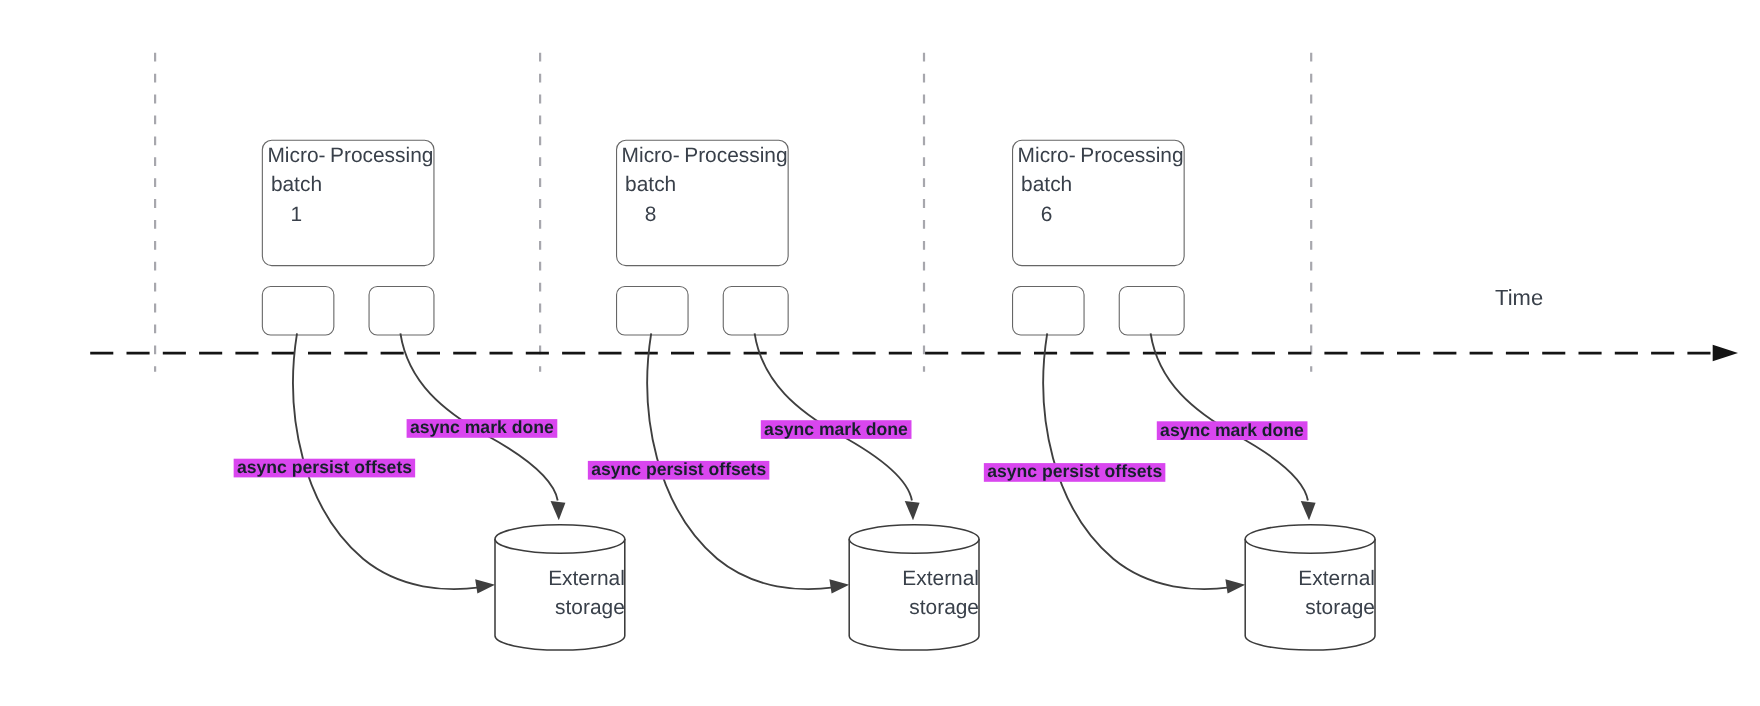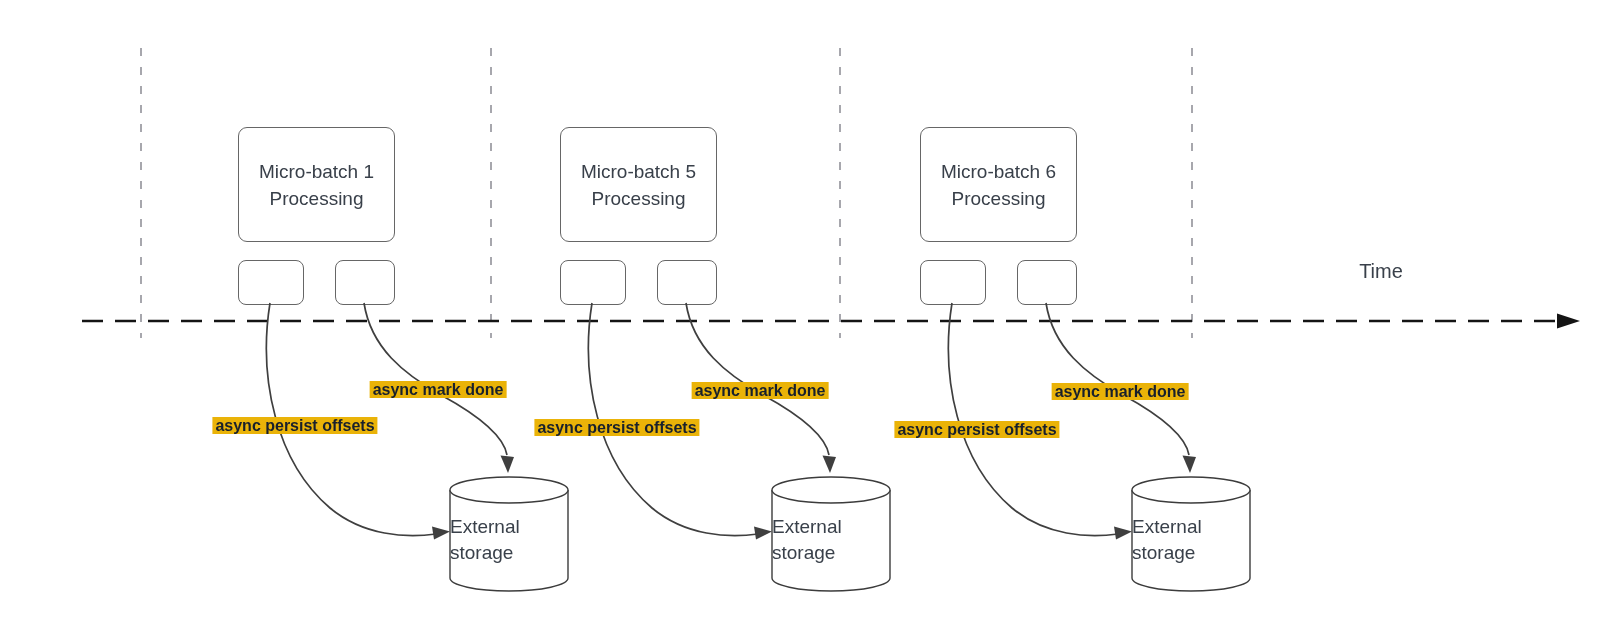--- a/index.html
+++ b/index.html
@@ -17,36 +17,36 @@
     position:relative;width:1600px;height:642px;background:var(--canvas-bg);
     font-family:"Liberation Sans", sans-serif;overflow:hidden;
   }
   .layer{position:absolute;inset:0;}
   .nodes{z-index:1;}
   .wires{z-index:2;}
   .labels{z-index:3;}
   .proc-box{
     position:absolute;top:127px;width:155px;height:113px;background:#fff;
     border:1px solid var(--node-border);border-radius:9px;
-    display:flex;flex-direction:column;align-items:center;justify-content:center;
+    display:flex;flex-direction:row;justify-content:center;
     text-align:center;color:var(--node-text);font-size:19px;line-height:27px;
   }
   .small-box{
     position:absolute;top:260px;height:43px;background:#fff;
     border:1px solid var(--node-border);border-radius:8px;
   }
   .sb1{width:64px;}
   .sb2{width:58px;}
   .edge-label{
     position:absolute;transform:translateX(-50%);white-space:nowrap;
     font-size:16px;font-weight:bold;line-height:17px;color:var(--edge-label-text);
-    background:#eab308;padding:0 3px;
+    background:#d946ef;padding:0 3px;
   }
   .storage-label{
-    position:absolute;top:514px;width:118px;text-align:left;
+    position:absolute;top:514px;width:118px;text-align:right;
     font-size:19px;line-height:26px;color:var(--node-text);
   }
   .time-label{
     position:absolute;top:260px;transform:translateX(-50%);
     font-size:20px;color:var(--node-text);white-space:nowrap;
   }
   .guide{stroke:var(--guide-line);stroke-width:2;stroke-dasharray:8 11;fill:none;}
   .axis{stroke:var(--timeline-axis);stroke-width:2.4;stroke-dasharray:21 12;fill:none;}
   .axis-head{fill:var(--timeline-axis);stroke:none;}
   .curve{stroke:var(--curve);stroke-width:1.7;fill:none;}
@@ -61,21 +61,21 @@
   <div class="layer nodes">
 
     <div class="proc-box" style="left:238px;">
       <span>Micro-batch 1</span>
       <span>Processing</span>
     </div>
     <div class="small-box sb1" style="left:238px;"></div>
     <div class="small-box sb2" style="left:335px;"></div>
 
     <div class="proc-box" style="left:560px;">
-      <span>Micro-batch 5</span>
+      <span>Micro-batch 8</span>
       <span>Processing</span>
     </div>
     <div class="small-box sb1" style="left:560px;"></div>
     <div class="small-box sb2" style="left:657px;"></div>
 
     <div class="proc-box" style="left:920px;">
       <span>Micro-batch 6</span>
       <span>Processing</span>
     </div>
     <div class="small-box sb1" style="left:920px;"></div>

